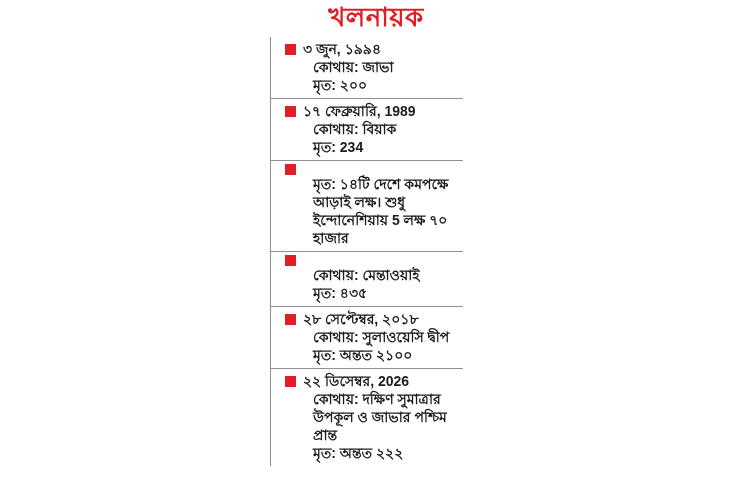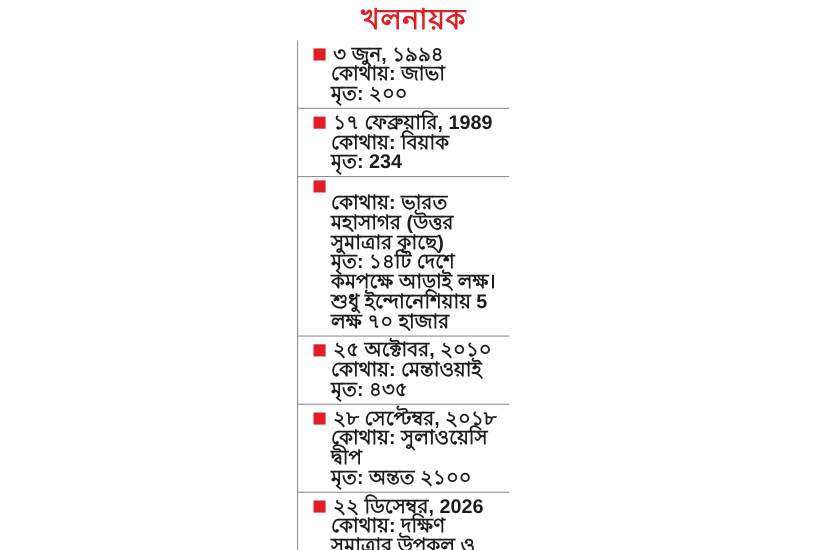--- a/index.html
+++ b/index.html
@@ -40,21 +40,21 @@
     position: absolute;
     left: 270px;
     top: 37px;
     width: 193px;
     box-sizing: border-box;
     border-left: 1px solid var(--line);
   }
   .event {
     padding: 3px 0 4px 14px;
     color: var(--text);
-    font-size: 18px;
+    font-size: 14px;
     line-height: 18px;
     font-weight: bold;
   }
   .event + .event {
     border-top: 1px solid var(--line);
   }
   .event-date-row {
     display: flex;
     align-items: center;
   }
@@ -64,21 +64,21 @@
     width: 11px;
     height: 11px;
     margin-right: 7px;
     background: var(--accent);
   }
   .event-date {
     white-space: nowrap;
   }
   .event-location,
   .event-deaths {
-    margin-left: 16px;
+    margin-left: 28px;
     max-width: 158px;
   }
 </style>
 </head>
 <body>
 
 <div class="canvas">
   <div class="header">
     <h1 class="title">খলনায়ক</h1>
   </div>
@@ -98,28 +98,26 @@
       <span class="event-date">১৭ ফেব্রুয়ারি, 1989</span>
     </div>
     <div class="event-location">কোথায়: বিয়াক</div>
     <div class="event-deaths">মৃত: 234</div>
   </div>
 
   <div class="event">
     <div class="event-date-row">
       <span class="bullet"></span>
     </div>
-    <div class="event-location">কোথায়: ভারত মহাসাগর (উত্তর সুমাত্রার কাছে)</div>
     <div class="event-deaths">মৃত: ১৪টি দেশে কমপক্ষে আড়াই লক্ষ। শুধু ইন্দোনেশিয়ায় 5 লক্ষ ৭০ হাজার</div>
   </div>
 
   <div class="event">
     <div class="event-date-row">
       <span class="bullet"></span>
-      <span class="event-date">২৫ অক্টোবর, ২০১০</span>
     </div>
     <div class="event-location">কোথায়: মেন্তাওয়াই</div>
     <div class="event-deaths">মৃত: ৪৩৫</div>
   </div>
 
   <div class="event">
     <div class="event-date-row">
       <span class="bullet"></span>
       <span class="event-date">২৮ সেপ্টেম্বর, ২০১৮</span>
     </div>

